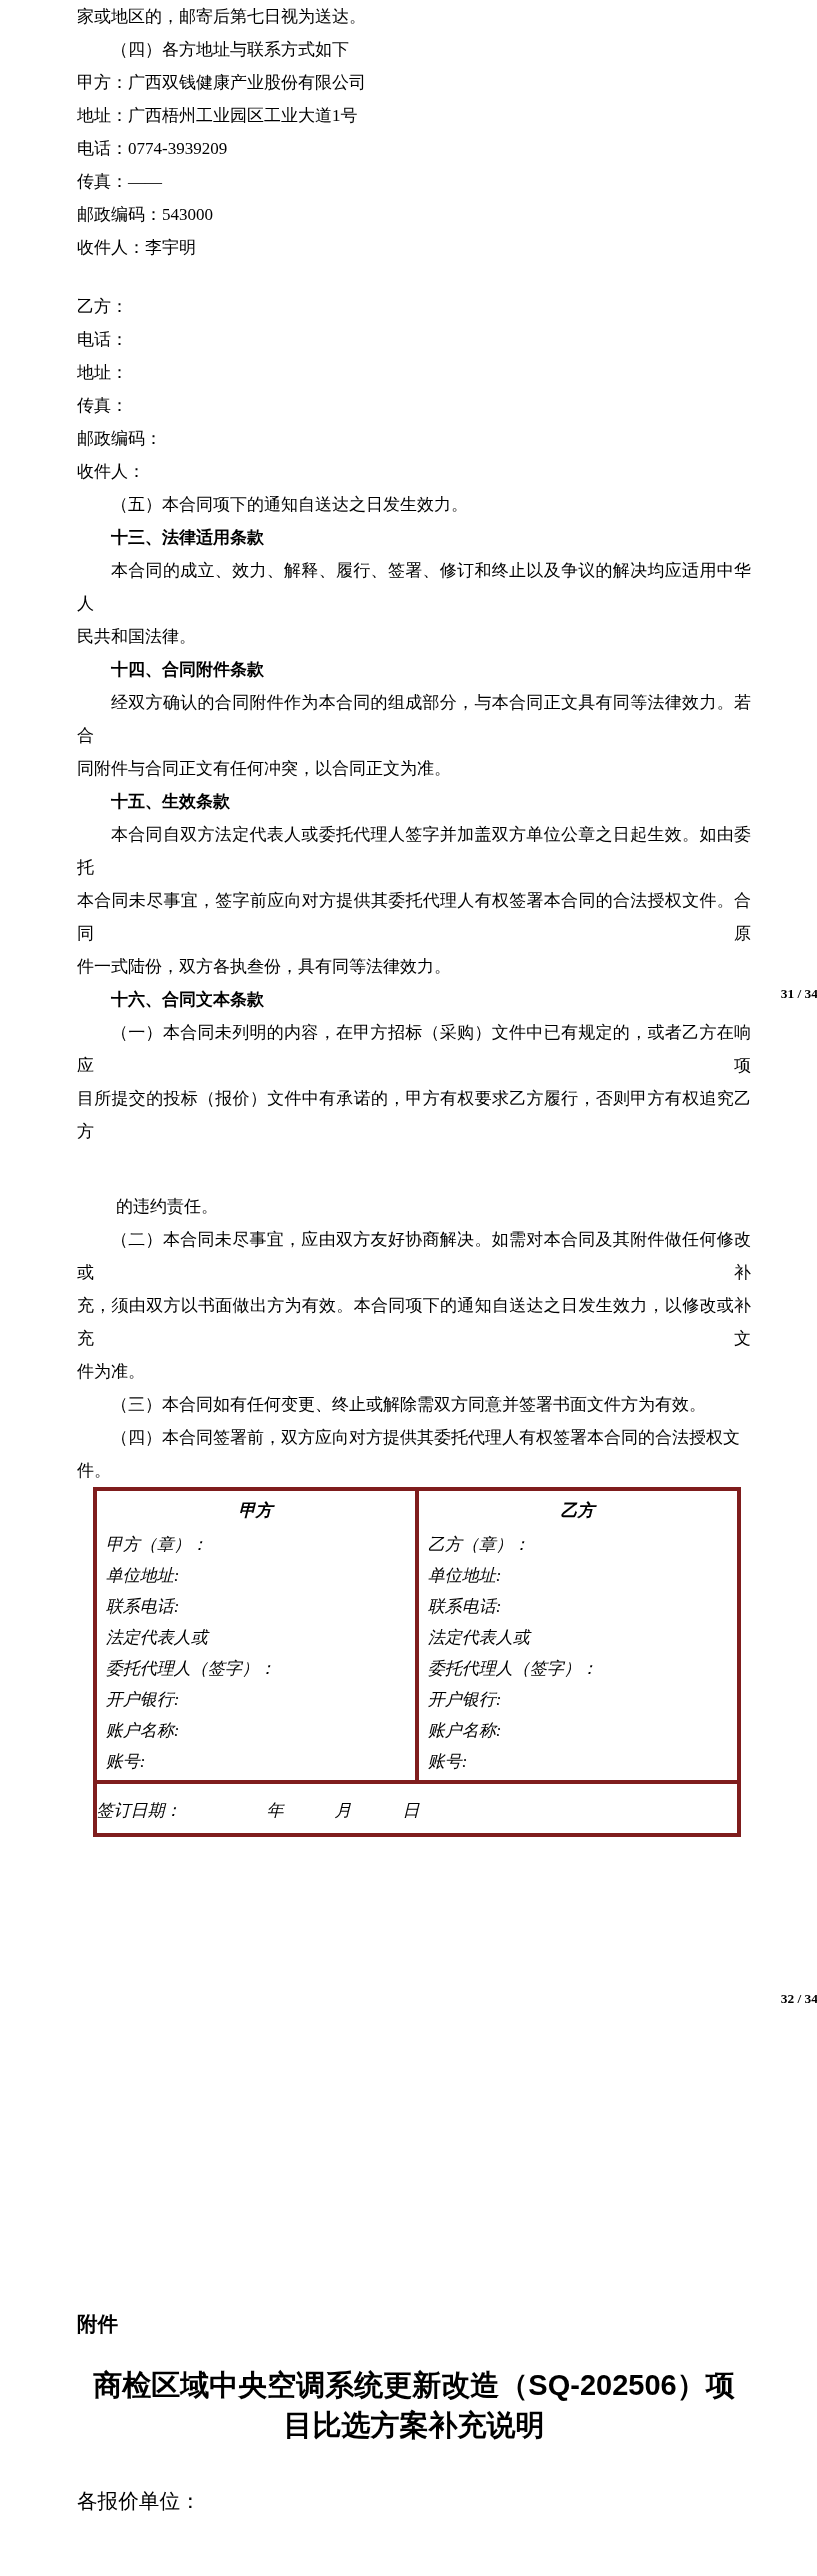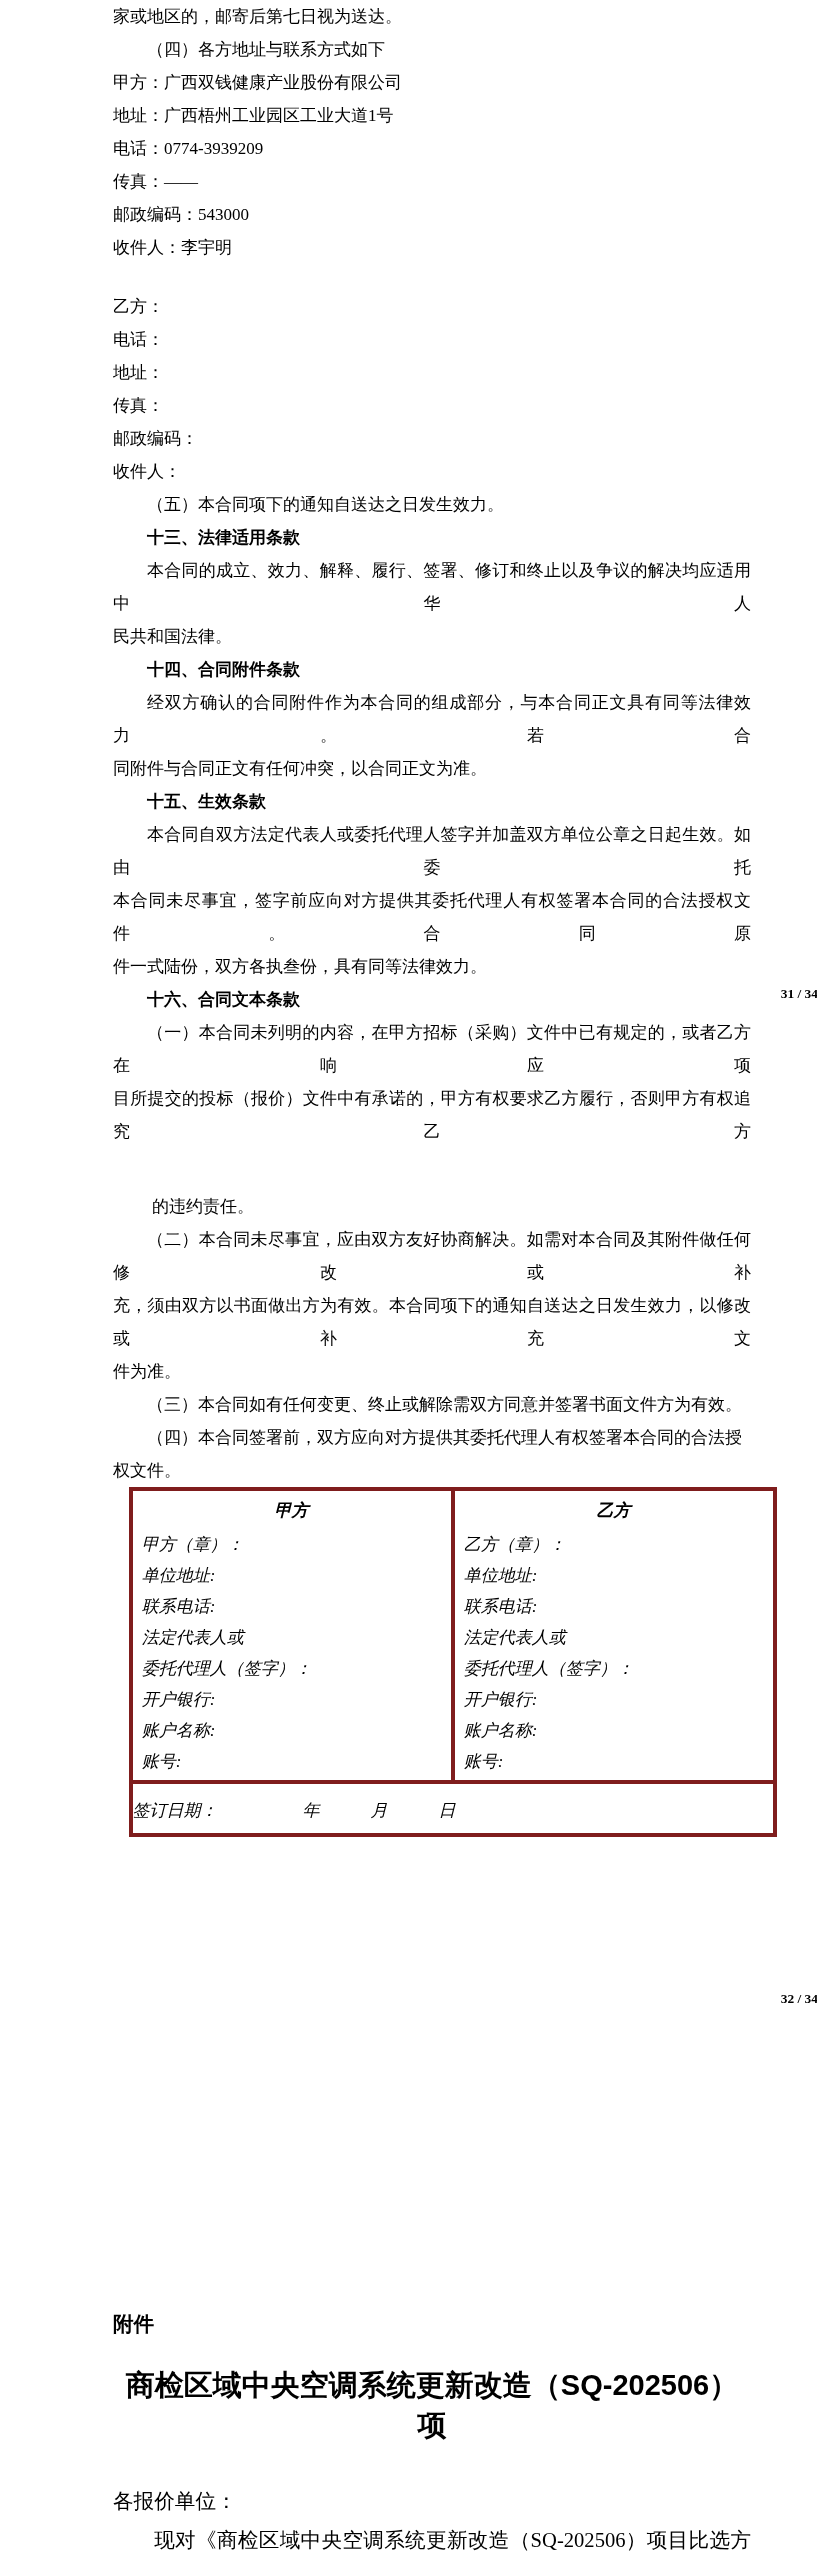--- a/index.html
+++ b/index.html
@@ -1,18 +1,18 @@
 <!DOCTYPE html>
 <html style="font-size:8.2px"><head>
 <meta charset="utf-8">
 <style>
   html,body{margin:0;padding:0;background:#ffffff;}
   body{width:818px;height:4084px;overflow:hidden;color:#000;}
   #doc{position:relative;width:818px;height:4084px;background:#fff;}
-  #content{position:relative;padding:0 67px 0 113px;}
+  #content{position:relative;padding:0 67px 0 77px;}
   
   .a{font:17px/33px "Liberation Serif","DejaVu Serif",serif;white-space:pre-wrap;}
   
   .b{font:20.6px/39px "Liberation Serif","DejaVu Serif",serif;white-space:pre-wrap;}
   .hd{font-weight:bold;}
   .ind{text-indent:2em;}
   .j{text-align:justify;text-align-last:justify;}
   .t1{font:bold 29px/40px "Liberation Sans","DejaVu Sans",sans-serif;text-align:center;}
   .fu{font:bold 20.6px/28px "Liberation Sans","DejaVu Sans",sans-serif;}
   .footer{position:absolute;left:0;right:0;text-align:right;
@@ -97,22 +97,22 @@
         </tr>
         <tr>
           <td class="date-cell" colspan="2">签订日期：　　　　　年　　　月　　　日</td>
         </tr>
       </tbody>
     </table>
 
     <div id="attachment-lines">
         <div class="fu" style="margin-top: 473px;">附件</div>
         <div class="t1" style="margin-top: 27px;">商检区域中央空调系统更新改造（SQ-202506）项</div>
+        <div class="t1">目比选方案补充说明</div>
         <div class="b" style="margin-top: 37px;">各报价单位：</div>
-        <div class="b ind j">现对《商检区域中央空调系统更新改造（SQ-202506）项目比选方</div>
       </div>
   </div>
 
   <div class="footer" style="top:984px">31 / 34</div>
   <div class="footer" style="top:1989px">32 / 34</div>
 
 </div>
 
 
 </body></html>

